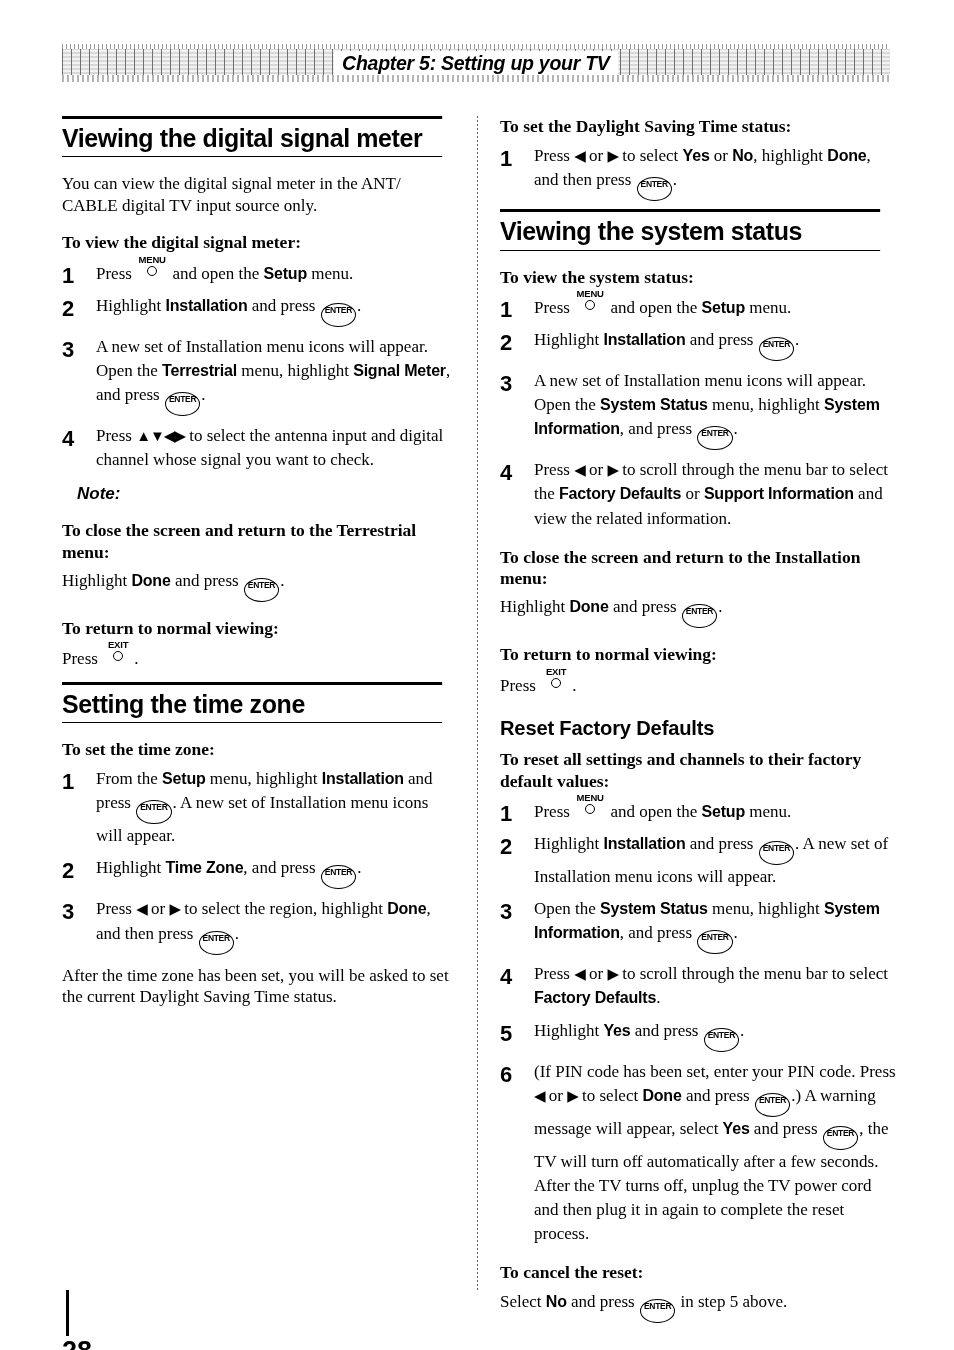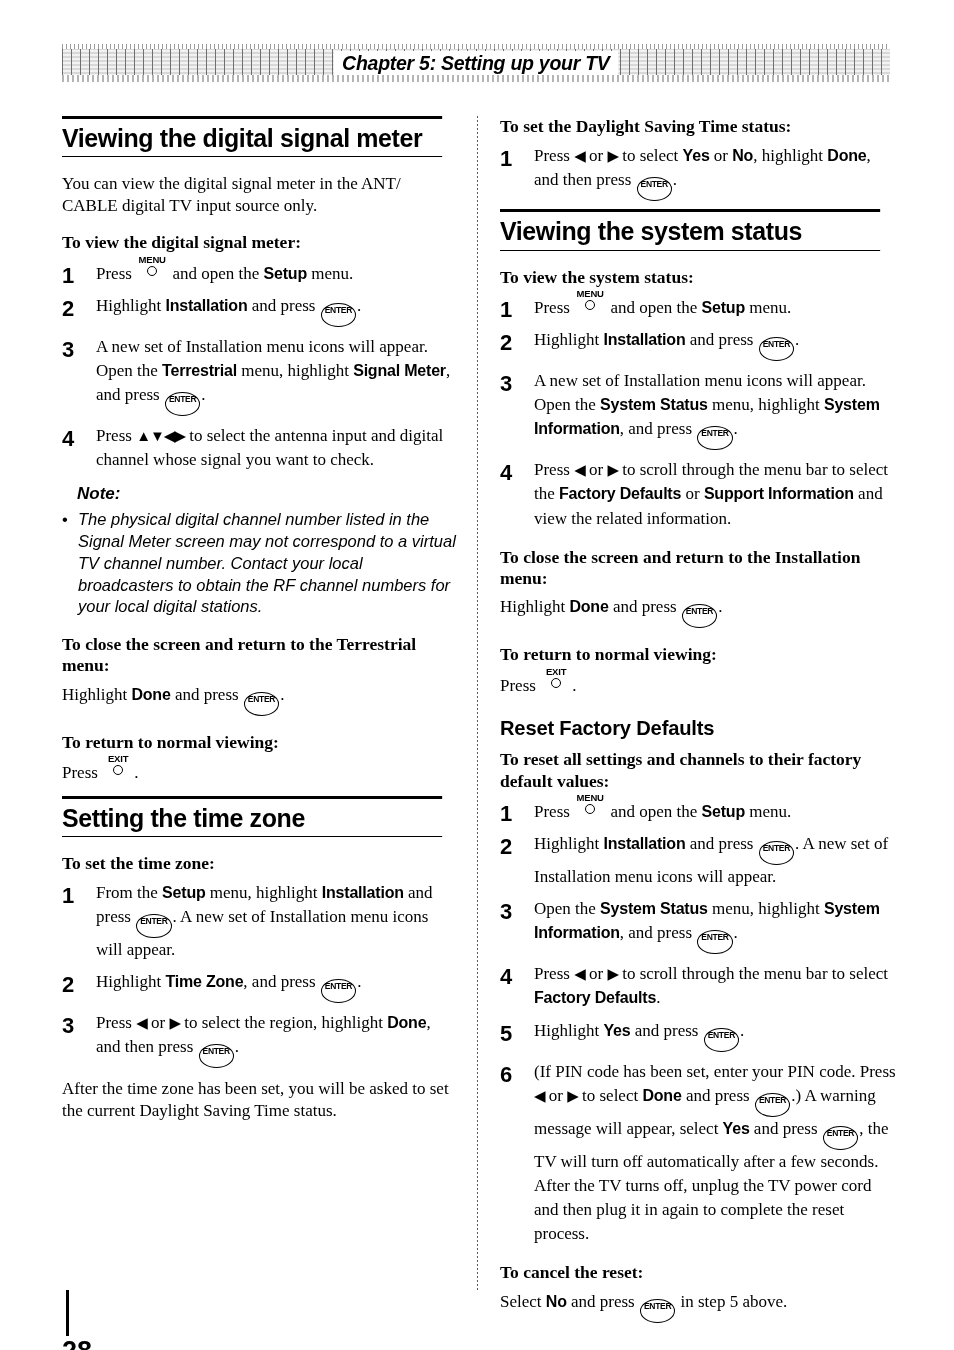--- a/index.html
+++ b/index.html
@@ -278,21 +278,20 @@
     <span class="step-num">3</span>
     <span>A new set of Installation menu icons will appear. Open the </span><span class="bb">Terrestrial</span><span> menu, highlight </span><span class="bb">Signal Meter</span><span>, and press </span><span class="key-enter">ENTER</span><span>.</span>
   </div>
 
   <div class="step">
     <span class="step-num">4</span>
     <span>Press </span><span class="arrows">▲▼◀▶</span><span> to select the antenna input and digital channel whose signal you want to check.</span>
   </div>
 
   <div class="note-label">Note:</div>
-  <p class="note-item">The physical digital channel number listed in the Signal Meter screen may not correspond to a virtual TV channel number. Contact your local broadcasters to obtain the RF channel numbers for your local digital stations.</p>
 
   <h2 class="h-proc">To close the screen and return to the Terrestrial menu:</h2>
   <p class="para"><span>Highlight </span><span class="bb">Done</span><span> and press </span><span class="key-enter">ENTER</span><span>.</span></p>
 
   <h2 class="h-proc">To return to normal viewing:</h2>
   <p class="para"><span>Press </span><span class="key-round"><span class="kr-label">EXIT</span><span class="kr-circle"></span></span><span>.</span></p>
 
   <h1 class="h-major">Setting the time zone</h1>
 
 

